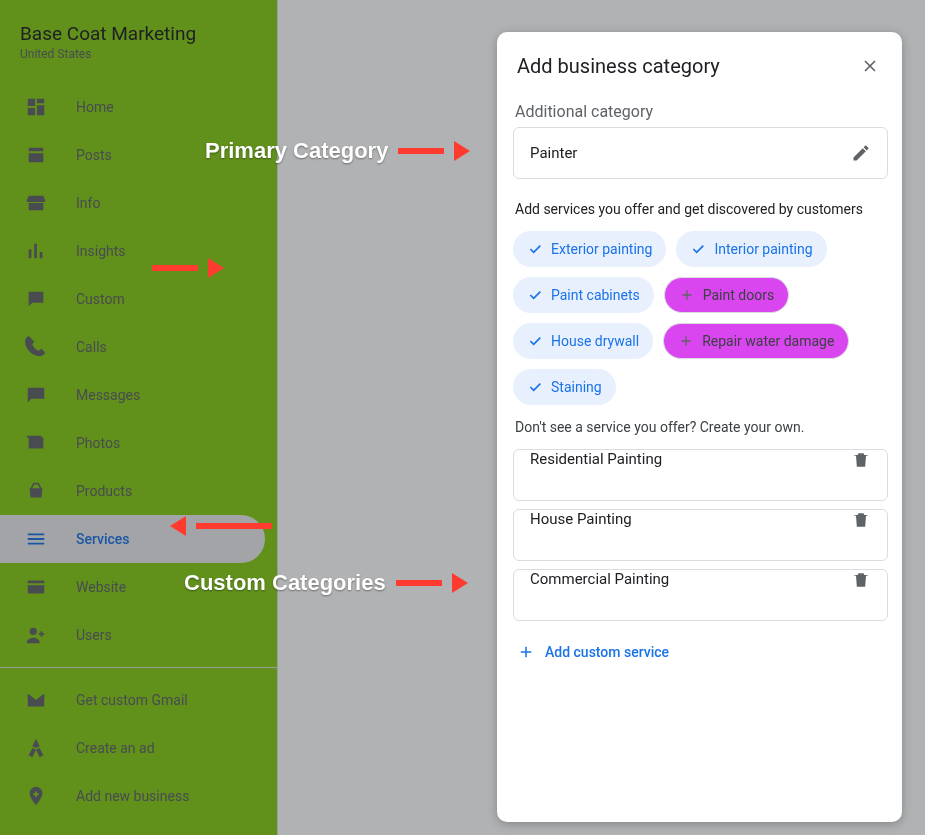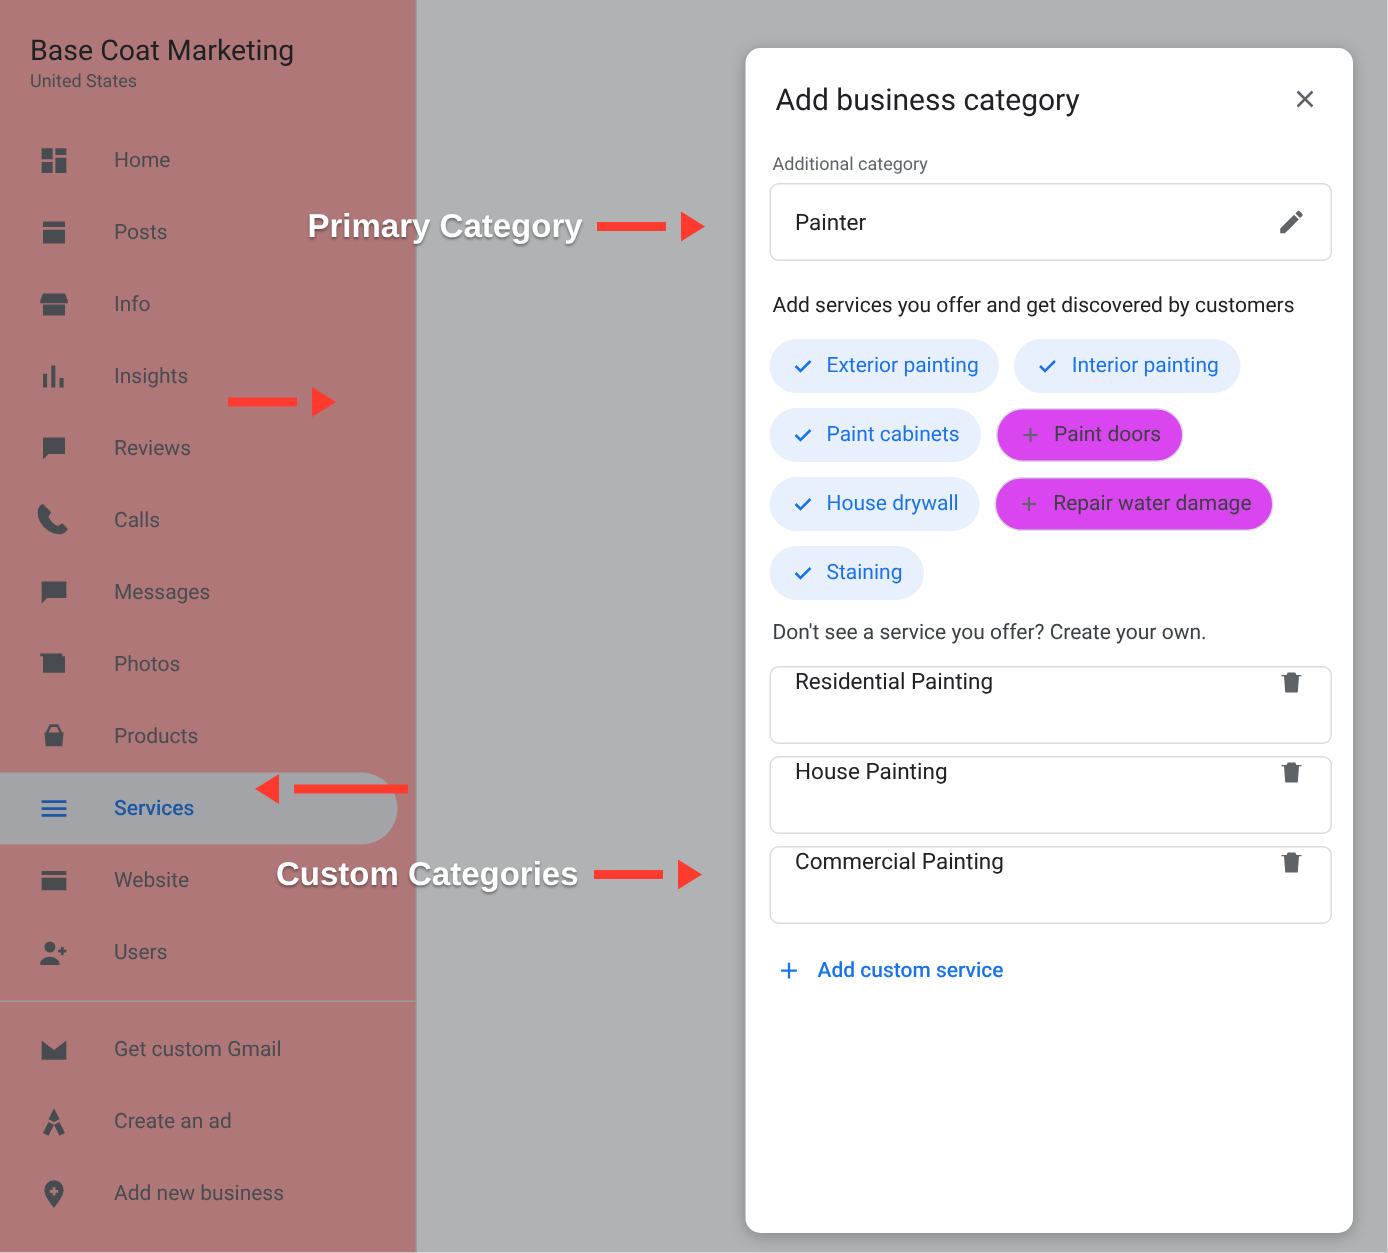--- a/index.html
+++ b/index.html
@@ -2,21 +2,21 @@
 <html><head>
 <meta charset="utf-8">
 <style>
   * { box-sizing: border-box; margin: 0; padding: 0; }
   html, body { width: 925px; height: 835px; overflow: hidden; font-family: Roboto, Arial, sans-serif; background: #fff; color: #3c4043; }
   .app { position: relative; width: 925px; height: 835px; }
 
   
   .sidebar {
     position: absolute; left: 0; top: 0; width: 278px; height: 835px;
-    background: #fca5a5; border-right: 1px solid #dadce0;
+    background: #84cc16; border-right: 1px solid #dadce0;
     padding-top: 16px;
   }
   .biz-header { padding: 6px 20px 14px 20px; }
   .biz-name { font-size: 19px; color: #202124; font-weight: 400; }
   .biz-loc { font-size: 12px; color: #5f6368; margin-top: 2px; }
   .nav { margin-top: 8px; }
   .nav-item {
     display: flex; align-items: center; height: 48px;
     padding-left: 24px; cursor: pointer; color: #5f6368; font-size: 14px;
     gap: 28px;
@@ -37,21 +37,21 @@
   
   .modal {
     position: absolute; left: 497px; top: 32px; width: 405px; height: 790px;
     background: #fff; border-radius: 10px; box-shadow: 0 2px 10px rgba(0,0,0,0.25);
     display: flex; flex-direction: column;
   }
   .modal-head { display: flex; align-items: center; justify-content: space-between; padding: 22px 20px 10px 20px; }
   .modal-title { font-size: 20px; color: #202124; }
   .close-x { color: #5f6368; width: 24px; height: 24px; cursor: pointer; display:flex; align-items:center; justify-content:center; }
   .modal-body { padding: 8px 16px 0 16px; flex: 1; overflow: hidden; }
-  .field-label { font-size: 12px; color: #5f6368; margin: 6px 0 6px 2px; }
+  .field-label { font-size: 16px; color: #5f6368; margin: 6px 0 6px 2px; }
   .category-field {
     width: 375px; height: 52px; border: 1px solid #dadce0; border-radius: 6px;
     display: flex; align-items: center; justify-content: space-between;
     padding: 0 16px; color: #202124; font-size: 15px;
   }
   .pencil { color: #5f6368; width: 20px; height: 20px; }
   .helper { font-size: 14px; color: #202124; margin: 22px 2px 14px 2px; }
   .chips { display: flex; flex-wrap: wrap; gap: 10px; margin-bottom: 4px; }
   .chip {
     display: inline-flex; align-items: center; gap: 8px;
@@ -139,21 +139,21 @@
         </span>
         <span>Insights</span>
       </div>
 
       <div class="nav-item">
         <span class="icon">
           <svg viewBox="0 0 24 24" width="22" height="22" fill="currentColor">
               <path d="M4 4h16v12H8l-4 4V4z"></path>
             </svg>
         </span>
-        <span>Reviews</span>
+        <span>Custom</span>
       </div>
 
       <div class="nav-item">
         <span class="icon">
           <svg viewBox="0 0 24 24" width="22" height="22" fill="currentColor">
               <path d="M6 2l4 4-2 3c1 3 4 6 7 7l3-2 4 4c-1 3-4 4-6 4-8 0-16-8-16-16 0-2 1-5 4-6z"></path>
             </svg>
         </span>
         <span>Calls</span>
       </div>

